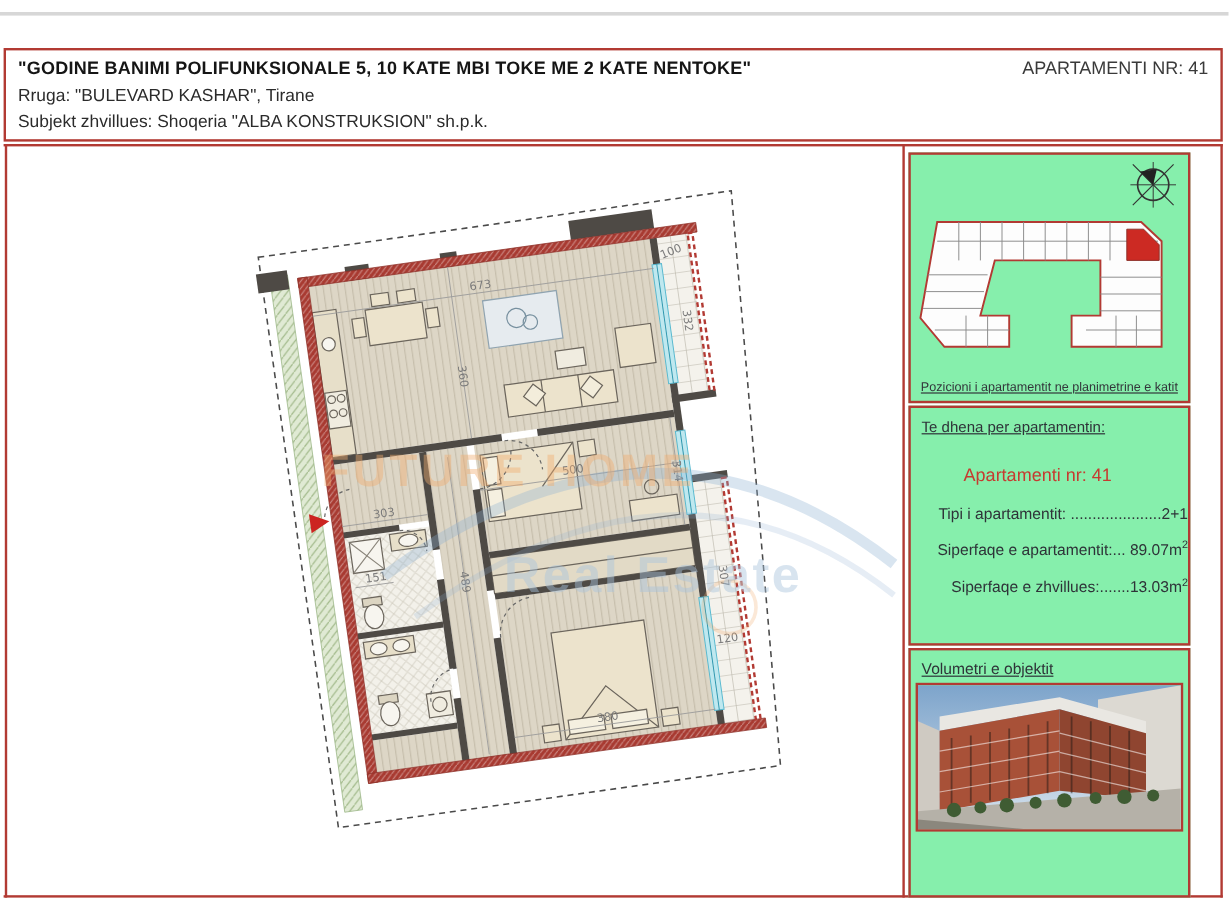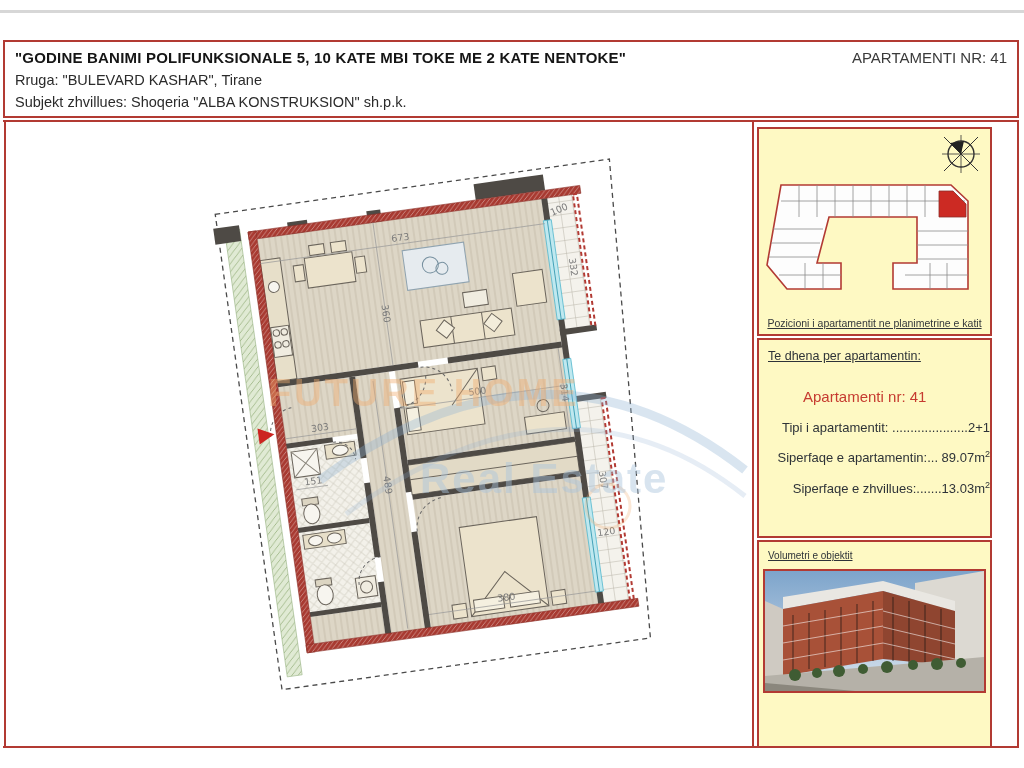--- a/index.html
+++ b/index.html
@@ -9,28 +9,28 @@
   
   .header-box{position:absolute;left:3px;top:40px;width:1012px;height:74px;
               border:2px solid #b23a33;background:#fff;}
   .h-left{position:absolute;left:10px;top:5px;width:730px;}
   .h-title{font-size:15px;font-weight:bold;color:#151515;letter-spacing:.2px;line-height:22px;}
   .h-sub{font-size:14.5px;color:#2b2b2b;line-height:22px;}
   .h-right{position:absolute;right:10px;top:5px;text-align:right;font-size:15px;color:#3a3a3a;line-height:22px;}
   
   .rl{position:absolute;background:#b23a33;}
   
-  .sbox{position:absolute;left:757px;width:231px;border:2px solid #b23a33;background:#fef9c3;}
+  .sbox{position:absolute;left:757px;width:231px;border:2px solid #b23a33;background:#86efac;}
   .keyplan-caption{position:absolute;bottom:5px;left:0;width:100%;text-align:center;
                    font-size:10.5px;color:#33373b;text-decoration:underline;}
   .details-heading{margin:9px 0 0 9px;font-size:12.5px;color:#2e3338;text-decoration:underline;}
   .apt-label{margin:25px 0 0 44px;font-size:15px;color:#c63b30;}
   .drow{margin:14px 0 0 9px;font-size:13px;color:#2e3338;white-space:nowrap;text-align:right;}
   .drow .sq{font-size:9px;vertical-align:super;}
-  .vol-heading{margin:8px 0 0 9px;font-size:10px;color:#2e3338;text-decoration:underline;}
+  .vol-heading{margin:8px 0 0 9px;font-size:13px;color:#2e3338;text-decoration:underline;}
   .vol-img{position:absolute;left:4px;top:27px;width:219px;height:120px;border:2px solid #b23a33;}
   .compass{position:absolute;right:6px;top:2px;}
   .keyplan-svg{position:absolute;left:6px;top:48px;}
   
   .wm{position:absolute;pointer-events:none;}
   .wm-title{left:268px;top:372px;font-size:38px;font-weight:bold;letter-spacing:3px;
             color:rgba(240,172,110,.42);white-space:nowrap;}
   .wm-sub{left:420px;top:455px;font-size:42px;font-weight:bold;letter-spacing:2px;
           color:rgba(168,196,220,.45);white-space:nowrap;}
   svg text{font-family:"DejaVu Sans",sans-serif;}
@@ -286,21 +286,21 @@
       </g>
       <path d="M174,14 L188,14 L201,27 L201,40 L174,40 Z" fill="#cc2a23" stroke="#8c2f28" stroke-width=".8"></path>
     </svg>
     <div class="keyplan-caption">Pozicioni i apartamentit ne planimetrine e katit</div>
   </div>
 
   <div class="sbox" style="top:338px;height:196px;">
     <div class="details-heading">Te dhena per apartamentin:</div>
     <div class="apt-label">Apartamenti nr: 41</div>
     <div class="drow"><span>Tipi i apartamentit: .....................</span><span>2+1</span><sup class="sq"></sup></div>
-    <div class="drow"><span>Siperfaqe e apartamentin:... </span><span>89.07m</span><sup class="sq">2</sup></div>
+    <div class="drow"><span>Siperfaqe e apartamentit:... </span><span>89.07m</span><sup class="sq">2</sup></div>
     <div class="drow"><span>Siperfaqe e zhvillues:.......</span><span>13.03m</span><sup class="sq">2</sup></div>
   </div>
 
   <div class="sbox" style="top:540px;height:204px;">
     <div class="vol-heading">Volumetri e objektit</div>
     <div class="vol-img">
       <svg width="219" height="120" viewBox="0 0 219 120">
         <defs>
           <linearGradient id="sky" x1="0" y1="0" x2="0" y2="1">
             <stop offset="0" stop-color="#7da4cb"></stop>

